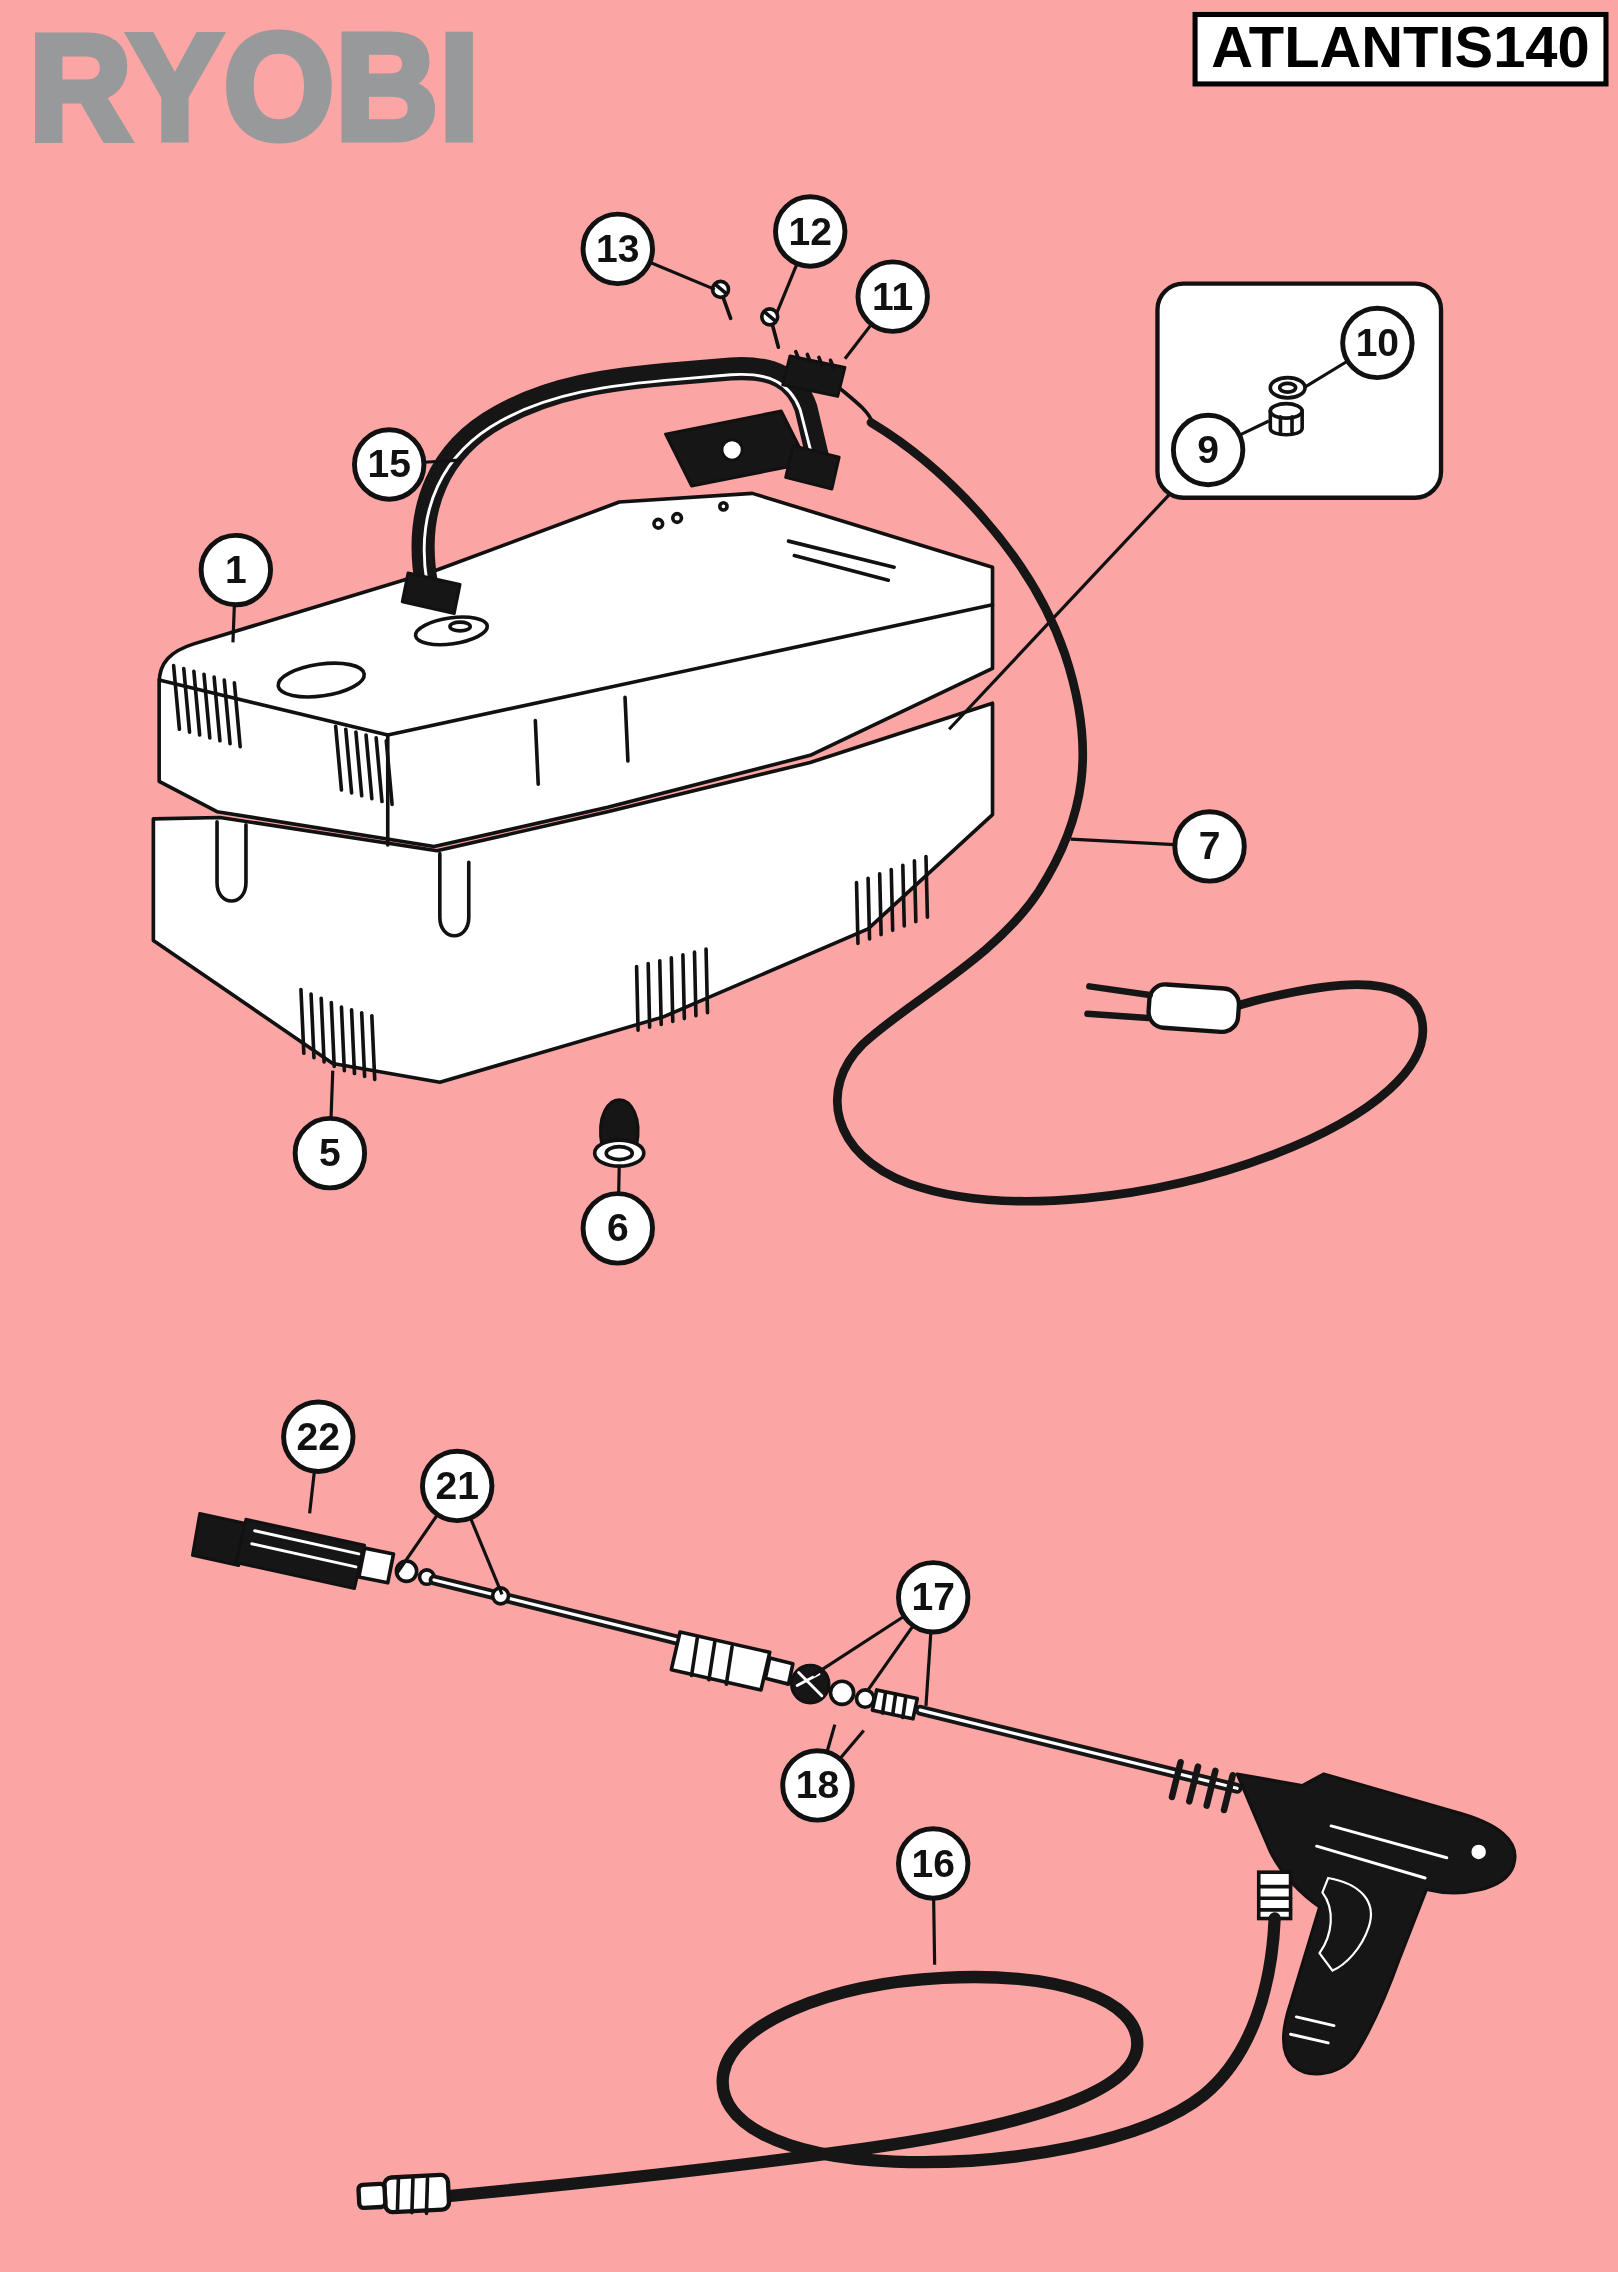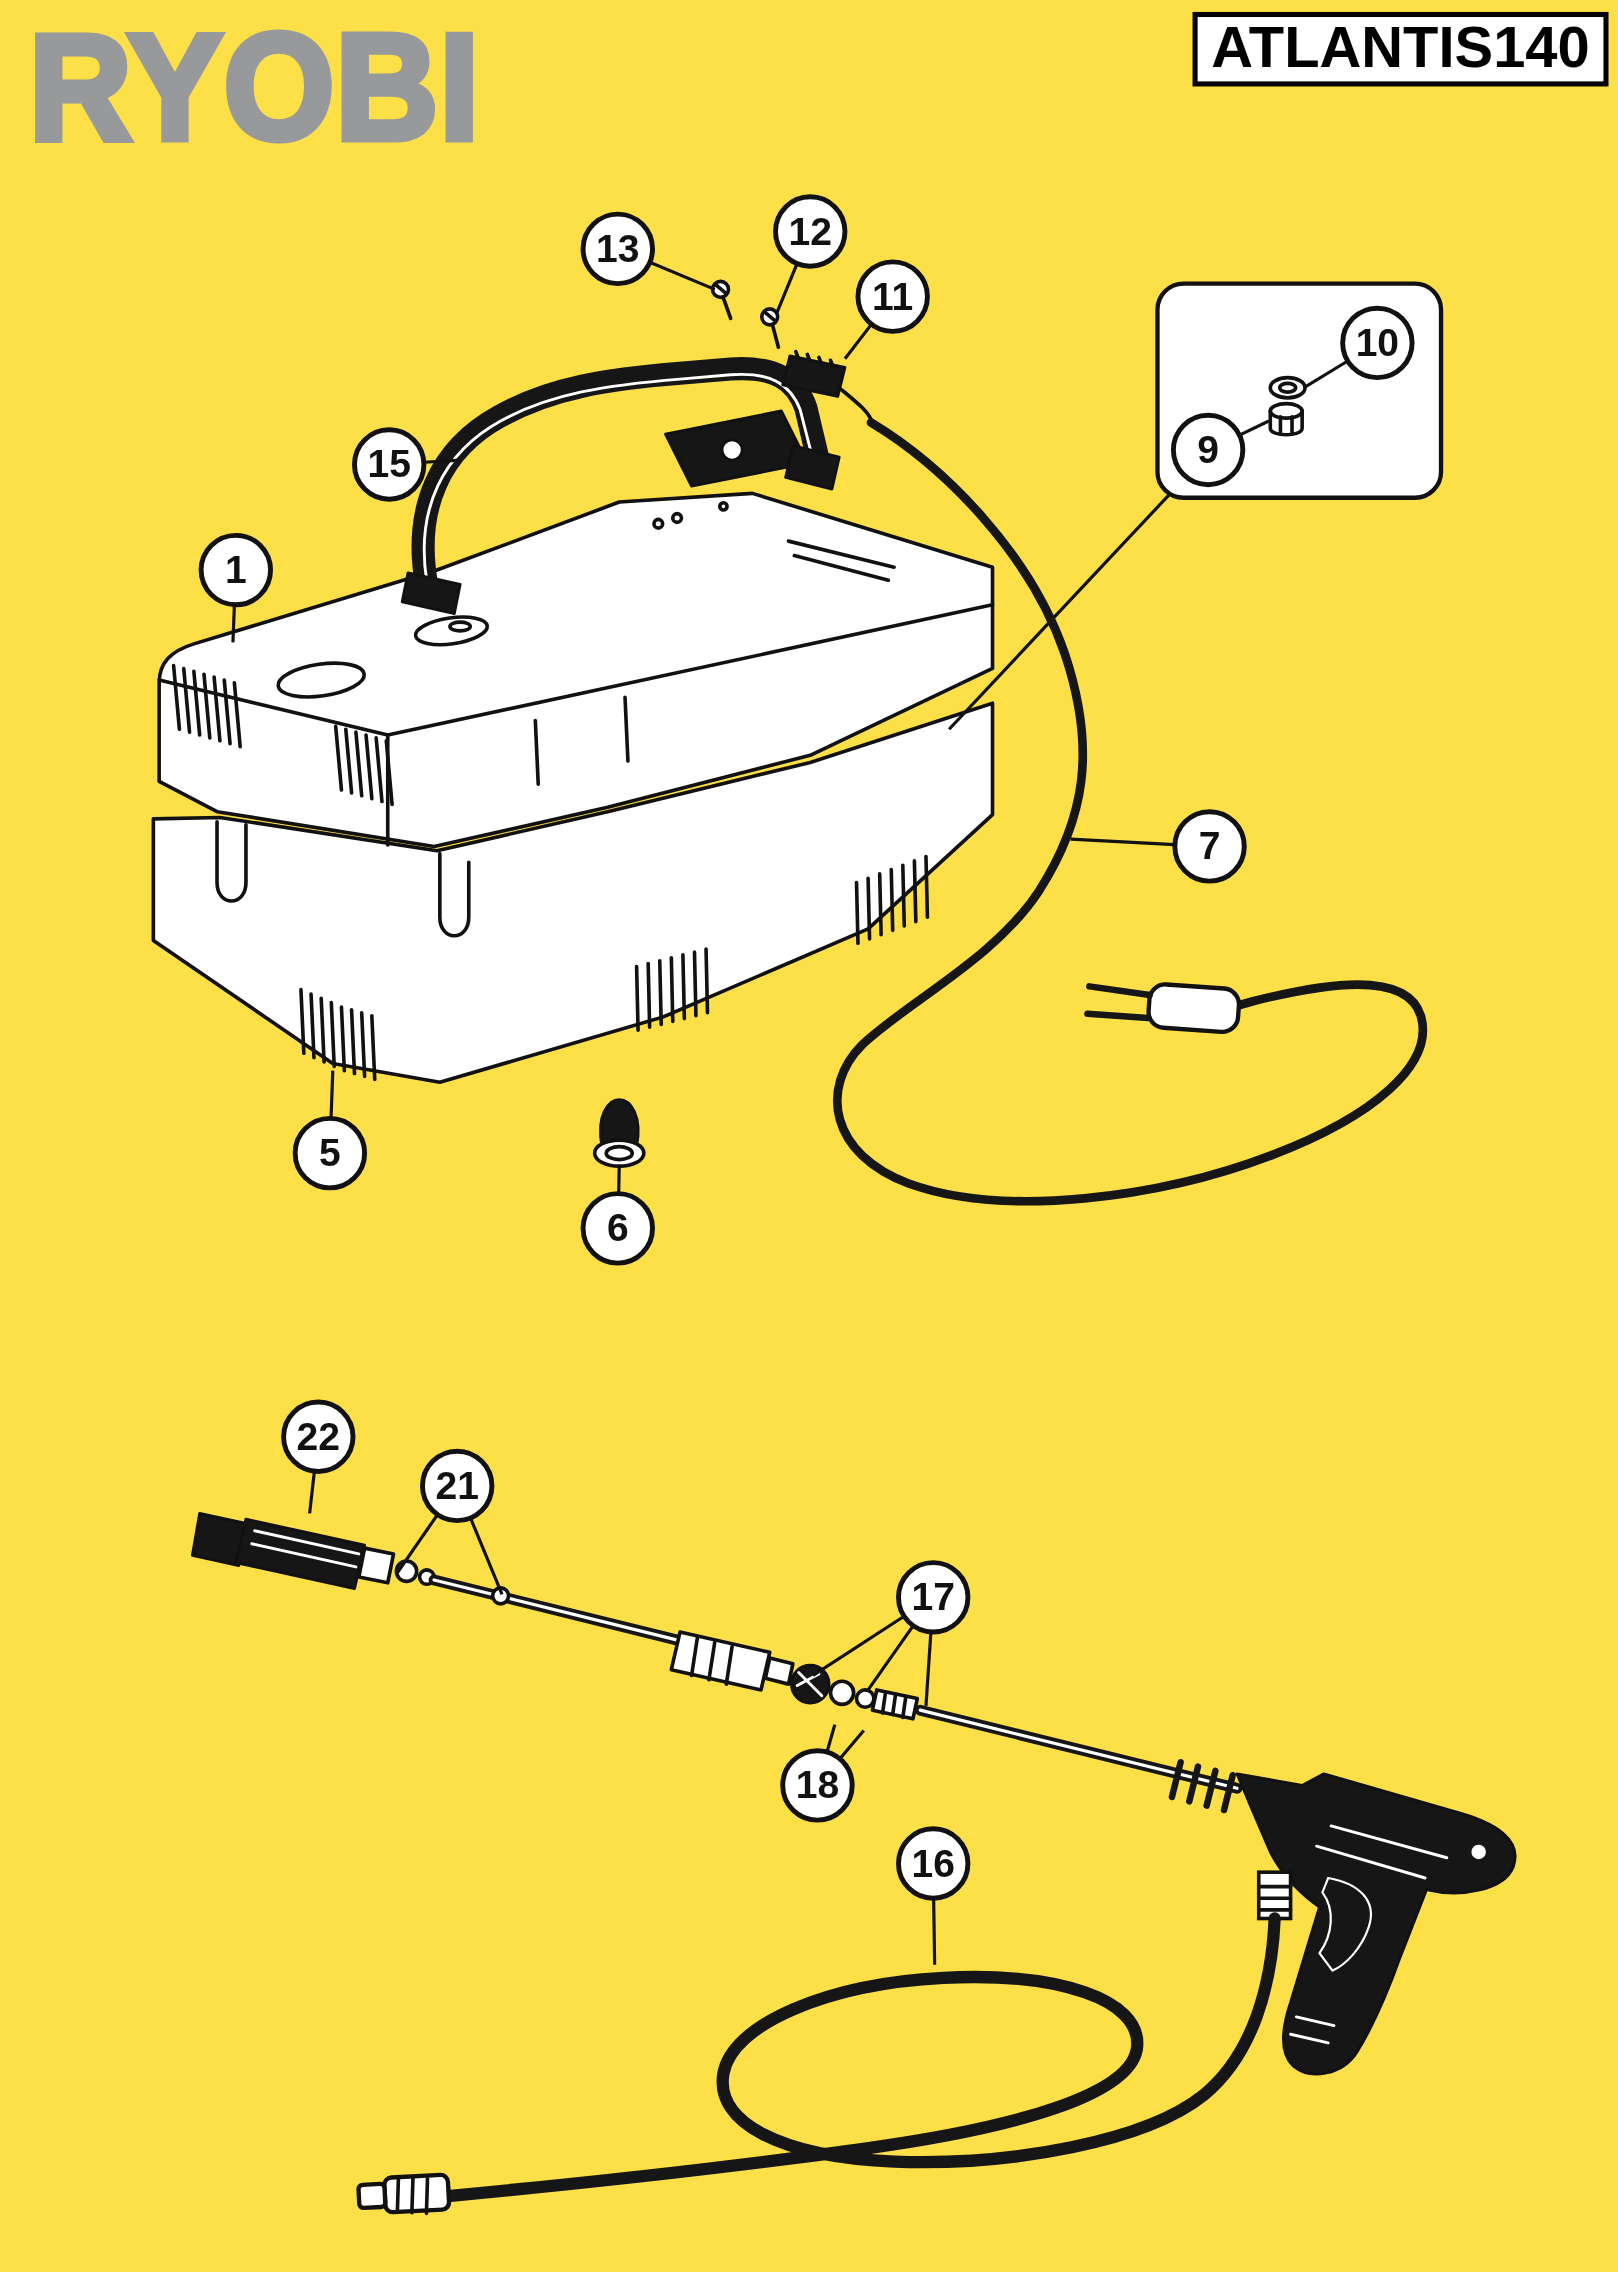--- a/index.html
+++ b/index.html
@@ -1,16 +1,16 @@
 <!DOCTYPE html>
 <html style="--ink: #111111; --logo: #97999b;font-size:11.6px"><head>
 <meta charset="utf-8">
 <style>
   html,body{margin:0;padding:0;background:#ffffff}
-  .page{position:relative;width:1619px;height:2273px;background:#fde047;overflow:hidden}
+  .page{position:relative;width:1619px;height:2273px;background:#fca5a5;overflow:hidden}
   svg{display:block;width:1619px;height:2273px}
   .ink{stroke:var(--ink,#111);fill:none;stroke-width:2.5;stroke-linejoin:round;stroke-linecap:round}
   .fillw{fill:#ffffff}
   .dark{fill:#161616;stroke:var(--ink,#111);stroke-width:2;stroke-linejoin:round}
   .thinw{stroke:#ffffff;stroke-width:2;fill:none;stroke-linecap:round}
   .cord{stroke:#161616;stroke-width:6;fill:none;stroke-linecap:round}
   .hose{stroke:#161616;stroke-width:8.5;fill:none;stroke-linecap:round}
   .tube{stroke:#161616;stroke-width:7.5;fill:none;stroke-linecap:round}
   .tubecore{stroke:#ffffff;stroke-width:2.2;fill:none;stroke-linecap:round}
   .leader{stroke:var(--ink,#111);stroke-width:2.2;fill:none}

